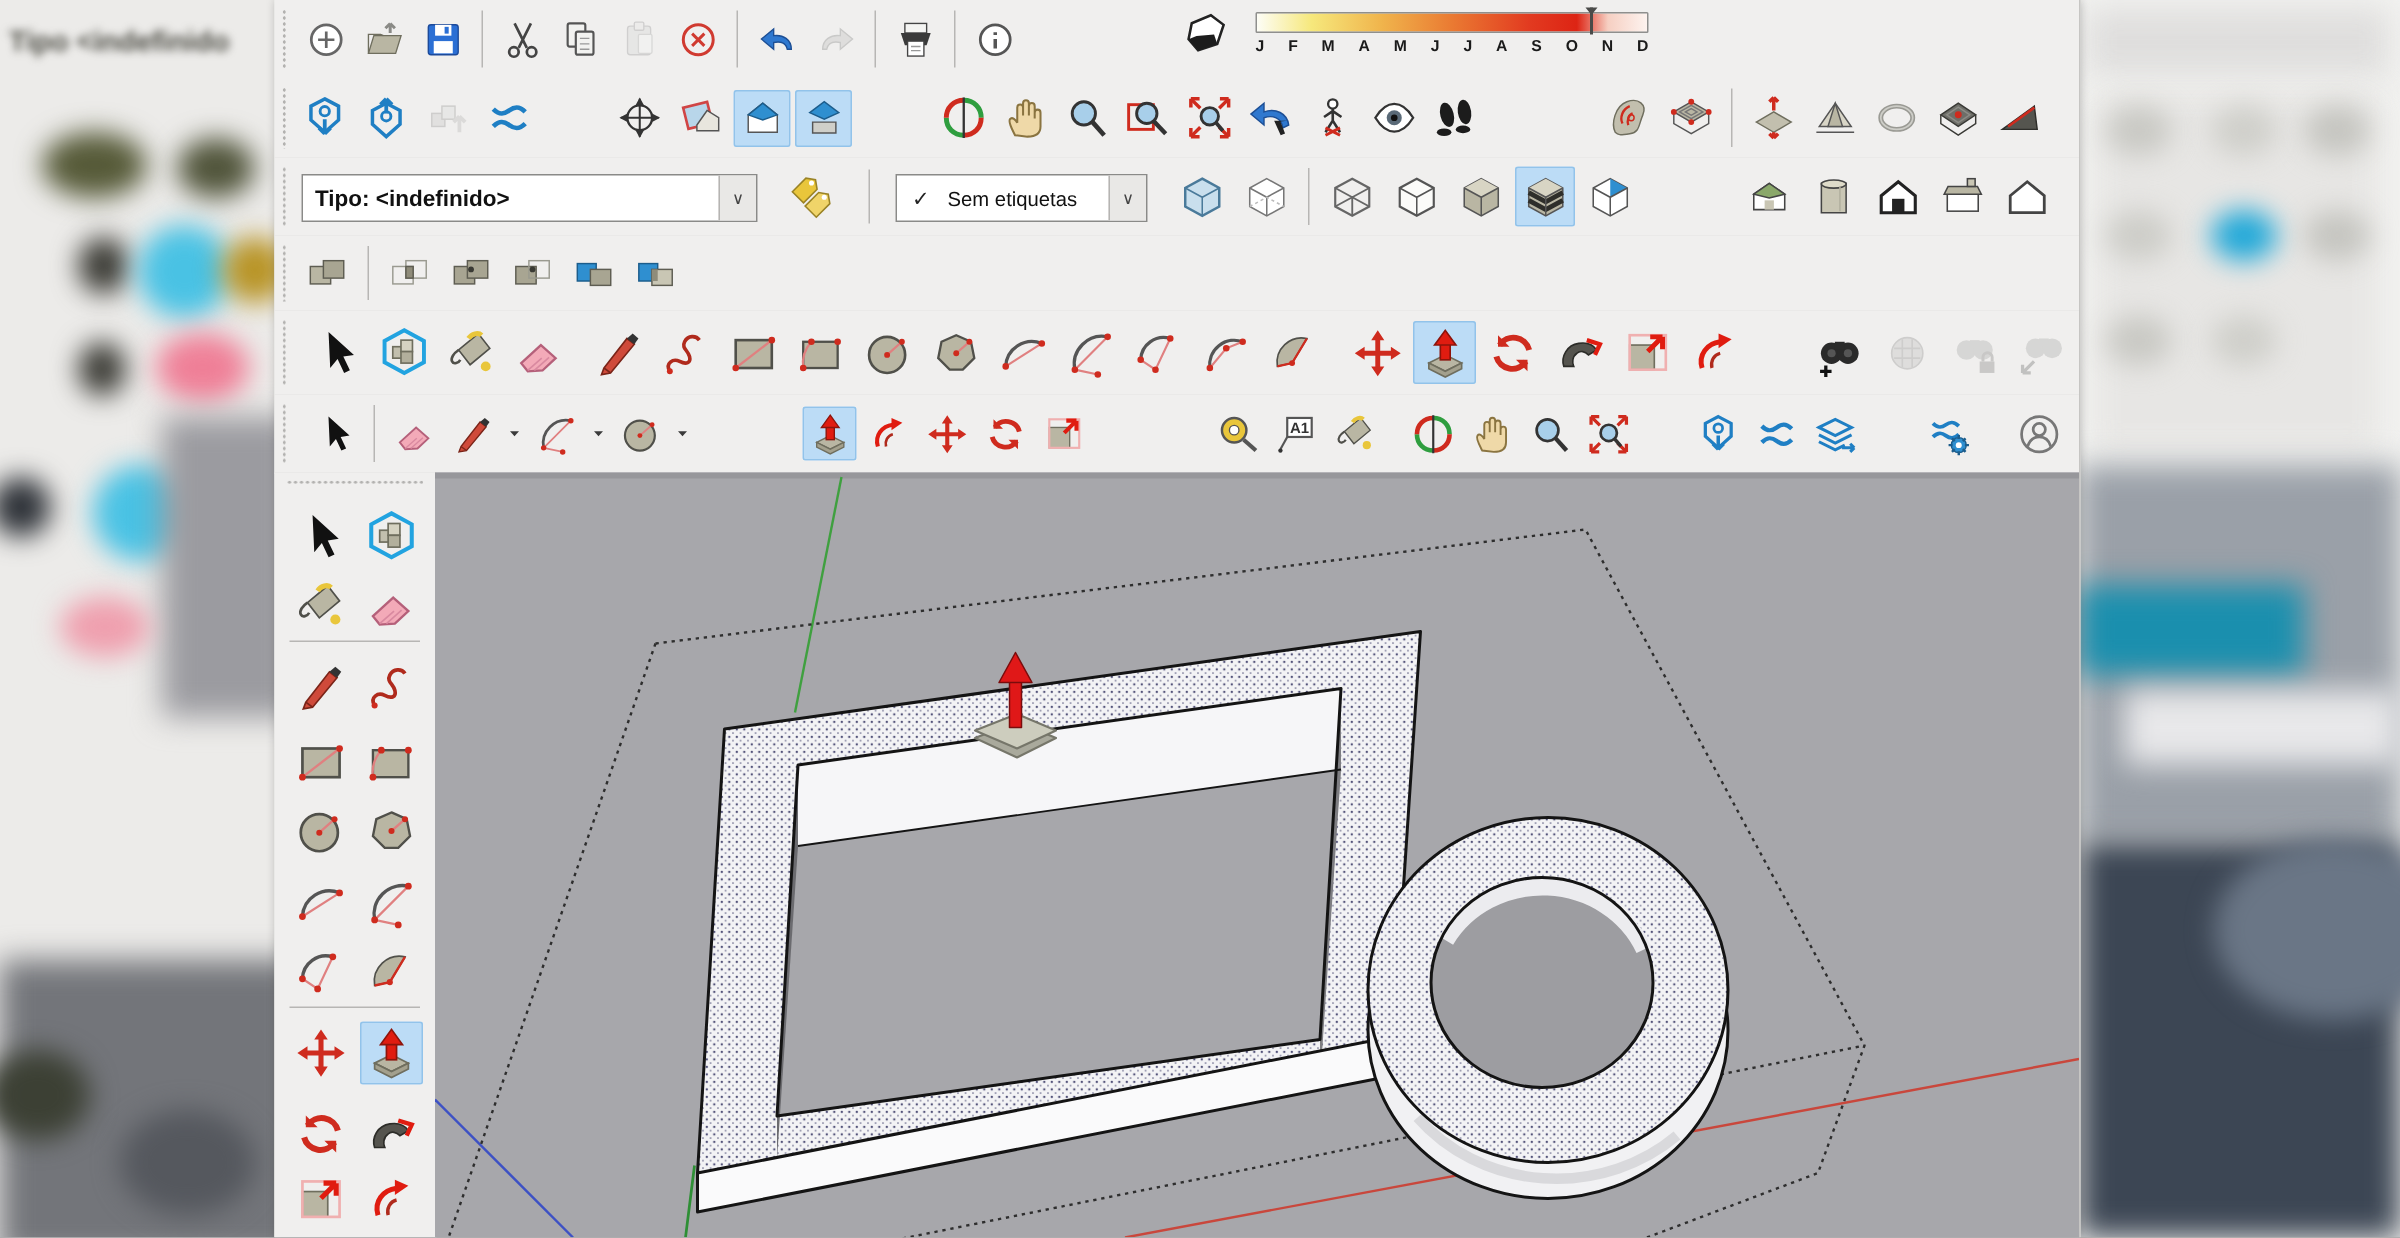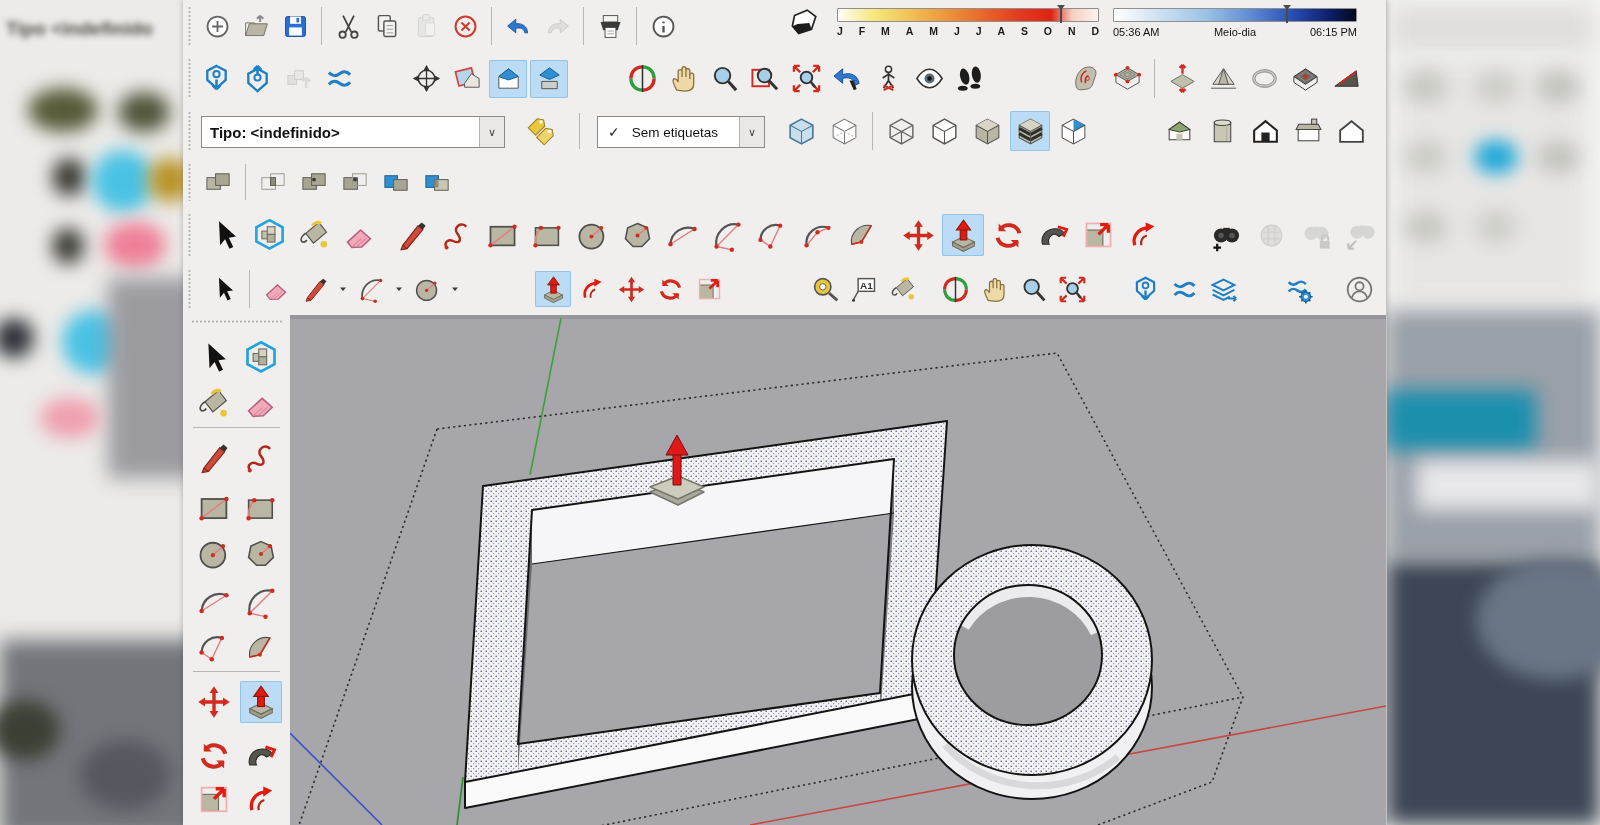--- a/index.html
+++ b/index.html
@@ -196,30 +196,20 @@
               <span>M</span>
               <span>J</span>
               <span>J</span>
               <span>A</span>
               <span>S</span>
               <span>O</span>
               <span>N</span>
               <span>D</span>
             </div>
           </div>
-          <div class="slider" style="width: 244px;">
-            <div class="sbar" style="background:linear-gradient(90deg,#ffffff 0%,#cfe2f2 18%,#9cc2e6 38%,#5b86d2 58%,#2446ac 76%,#0c1c66 90%,#05081c 100%)">
-     <div class="stick" style="left:71%"></div>
-            </div>
-     <div class="tlabels">
-       <span style="left:0">05:36 AM</span>
-       <span style="left:50%;transform:translateX(-50%)">Meio-dia</span>
-       <span style="right:0">06:15 PM</span>
-     </div>
-          </div>
         </div>
       </div>
       <div class="trow" style="top: 52px; height: 53px;">
         <div class="grip"></div>
         <div class="tg" style="left: 14px;">
           <div class="tb" style="width: 38px; height: 38px;">
             <svg width="31" height="31" viewBox="0 0 32 32">
               <path d="M16 3l9.5 5v9.5L16 26l-9.5-8.5V8z" fill="none" stroke="#1f7fc4" stroke-width="2.4"></path>
               <circle cx="16" cy="11.5" r="3.2" fill="none" stroke="#1f7fc4" stroke-width="2"></circle>
               <path d="M16 17v10m0 0l-4-4m4 4l4-4" stroke="#1f7fc4" stroke-width="2.6" fill="none"></path>

